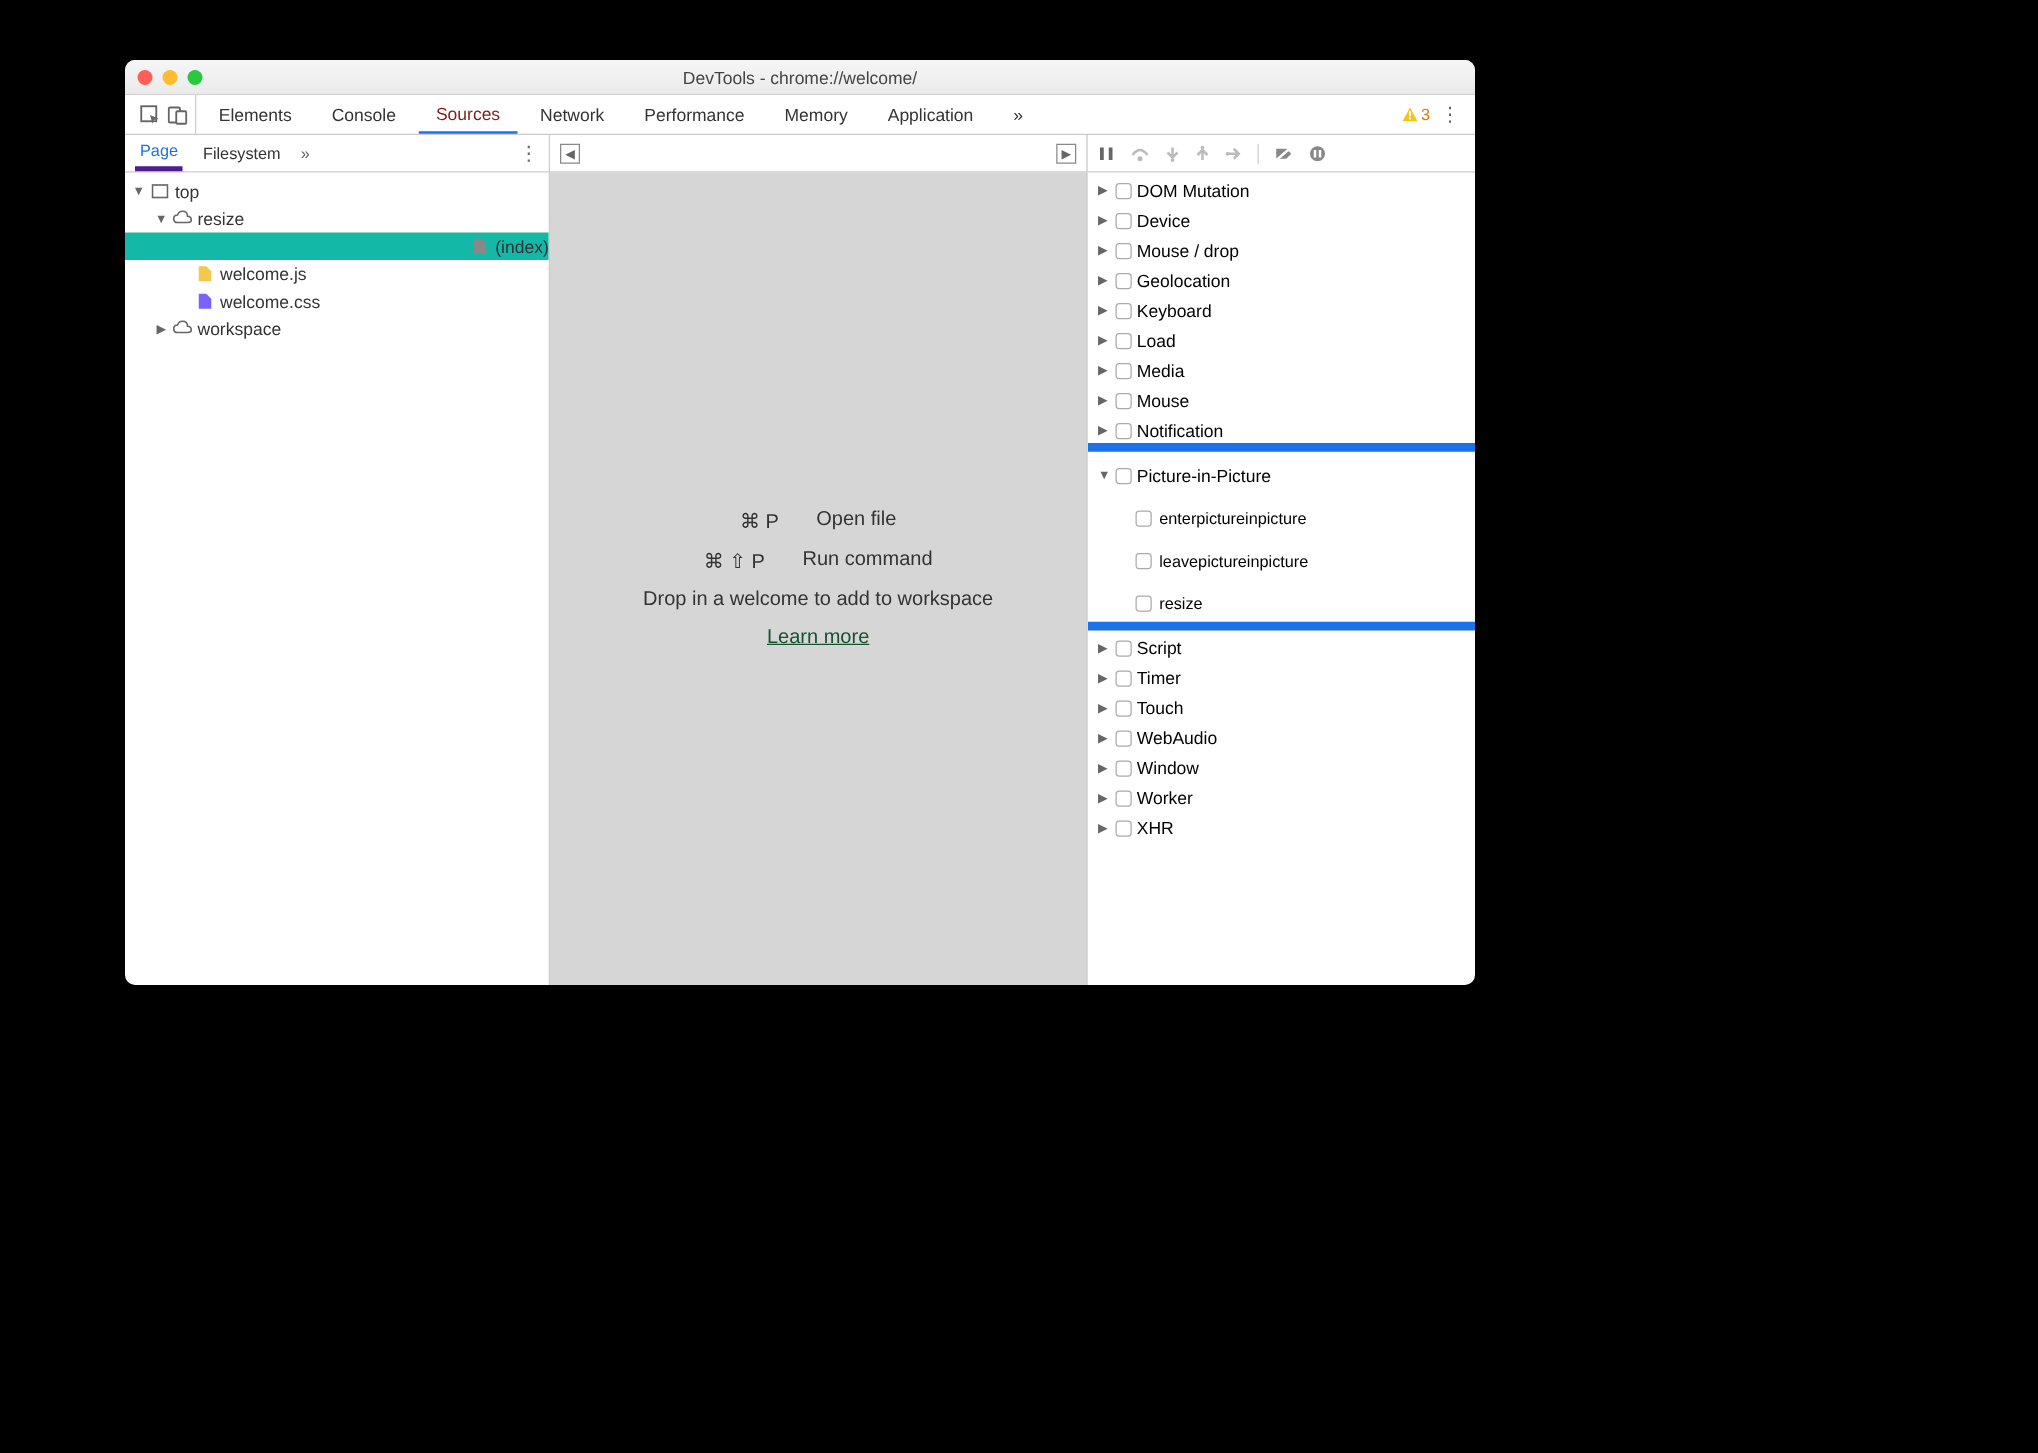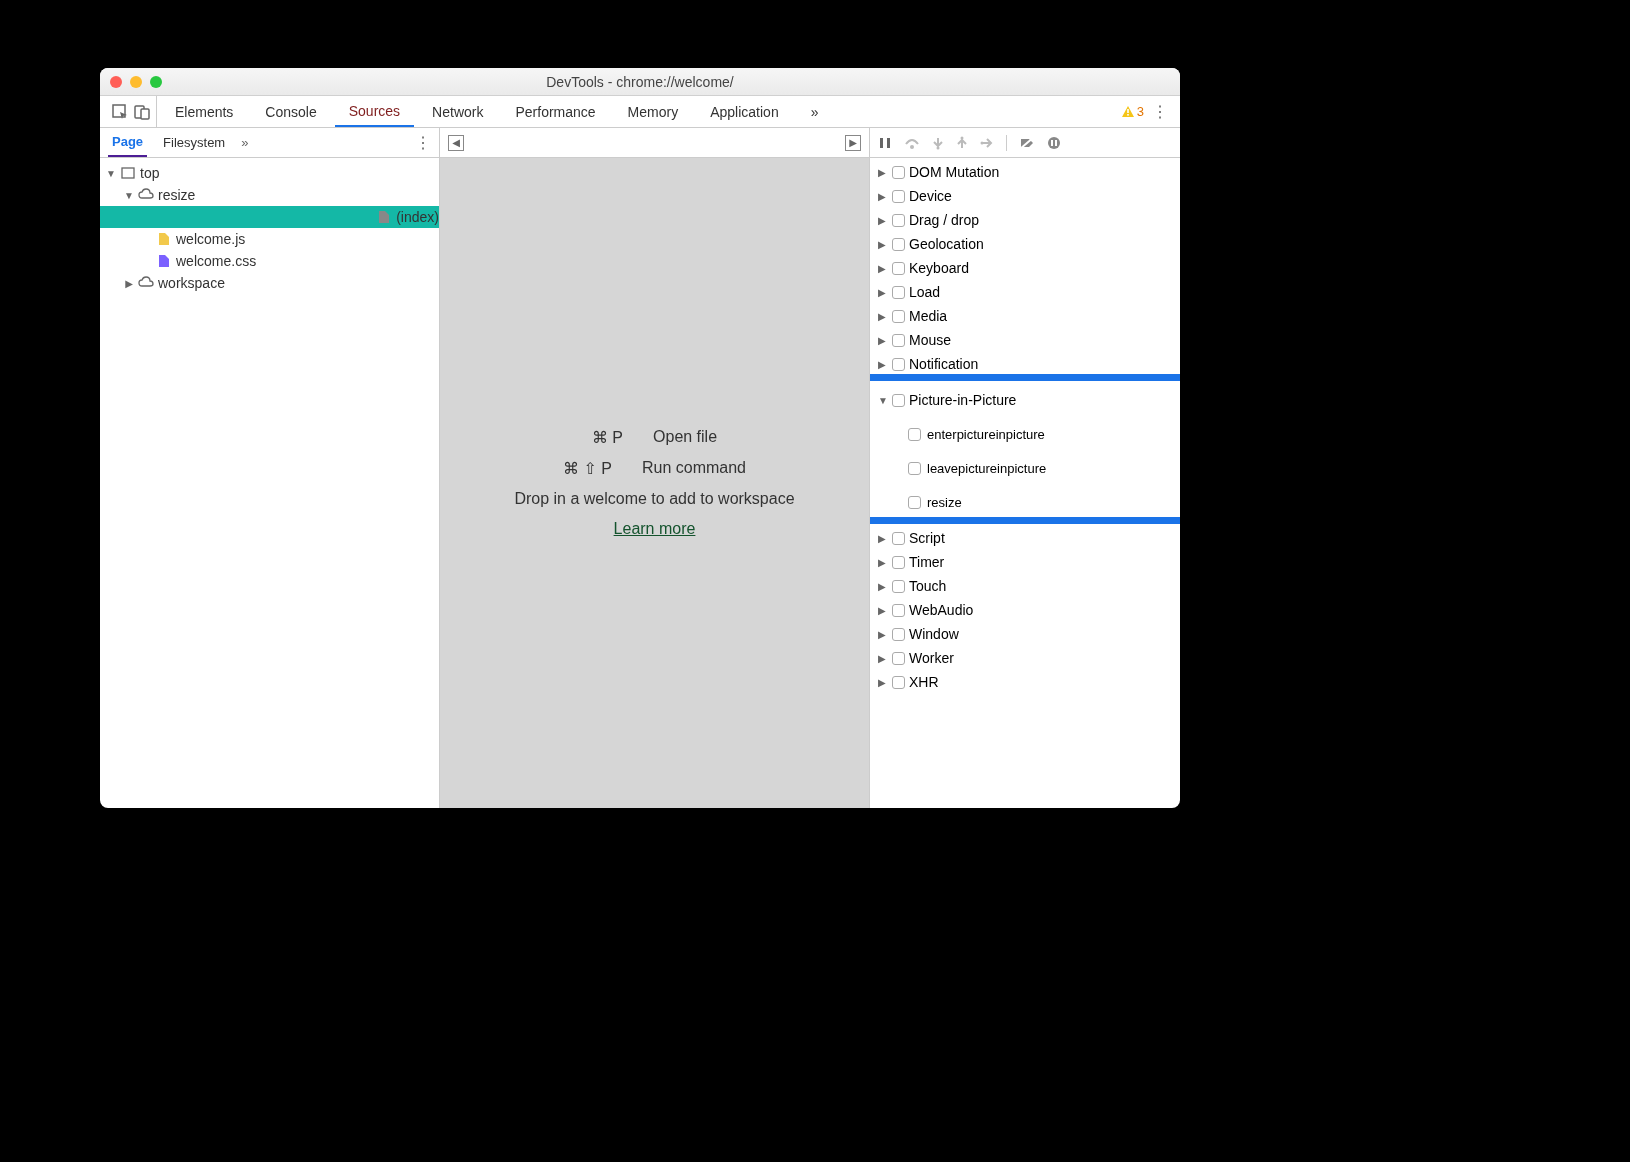--- a/index.html
+++ b/index.html
@@ -1,33 +1,33 @@
 <!DOCTYPE html>
 <html><head>
 <meta charset="utf-8">
 <style>
 * { margin:0; padding:0; box-sizing:border-box; font-family:-apple-system,BlinkMacSystemFont,"Segoe UI",Arial,sans-serif; }
 body { background:#000; width:1630px; height:1162px; position:relative; }
-.window { position:absolute; left:100px; top:68px; width:1080px; height:740px; background:#fff; border-radius:8px; box-shadow:0 20px 60px rgba(0,0,0,0.5); overflow:hidden; display:flex; flex-direction:column; }
+.window { position:absolute; left:100px; top:48px; width:1080px; height:740px; background:#fff; border-radius:8px; box-shadow:0 20px 60px rgba(0,0,0,0.5); overflow:hidden; display:flex; flex-direction:column; }
 .titlebar { height:28px; background:linear-gradient(#f6f6f6,#eaeaea); border-bottom:1px solid #d0d0d0; display:flex; align-items:center; padding:0 10px; position:relative; }
 .traffic { display:flex; gap:8px; }
 .tlight { width:12px; height:12px; border-radius:50%; }
 .red{background:#ff5f57;} .yellow{background:#febc2e;} .green{background:#28c840;}
 .title { position:absolute; left:0; right:0; text-align:center; font-size:14px; color:#444; pointer-events:none; }
 .tabbar { height:32px; border-bottom:1px solid #ccc; display:flex; align-items:center; padding:0 6px; gap:4px; font-size:14px; color:#333; }
 .icnbox { display:flex; align-items:center; gap:6px; padding:0 6px; border-right:1px solid #ccc; height:100%; }
 .tab { padding:0 14px; height:100%; display:flex; align-items:center; cursor:pointer; }
 .tab.active { color:#7f1d1d; border-bottom:2px solid #1a73e8; }
 .rightbar { margin-left:auto; display:flex; align-items:center; gap:8px; padding-right:6px; }
 .warn { color:#e37400; display:flex; align-items:center; gap:2px; font-size:13px; }
 .body { flex:1; display:flex; min-height:0; }
 .sidebar { width:340px; border-right:1px solid #ccc; display:flex; flex-direction:column; }
 .sidetabs { height:30px; border-bottom:1px solid #ccc; display:flex; align-items:center; font-size:13px; padding:0 8px; gap:12px; }
 .sidetab { padding:0 4px; height:100%; display:flex; align-items:center; cursor:pointer; color:#333; }
-.sidetab.active { color:#1a73e8; border-bottom:2px solid #4c1d95;font-weight:bold; }
+.sidetab.active { color:#1a73e8; border-bottom:4px solid #4c1d95; }
 .more { margin-left:auto; color:#666; cursor:pointer; font-size:16px; }
 .tree { flex:1; padding:4px 0; font-size:14px; color:#333; overflow:auto; }
 .trow { display:flex; align-items:center; height:22px; padding-left:6px; cursor:pointer; gap:4px; }
 .trow.sel { background:#14b8a6;justify-content:flex-end; }
 .tri { width:10px; font-size:10px; color:#666; display:inline-block; text-align:center; }
 .ficon { width:16px; height:16px; display:inline-flex; align-items:center; justify-content:center; }
 .editor { flex:1; display:flex; flex-direction:column; border-right:1px solid #ccc; background:#d6d6d6; }
 .editortop { height:30px; background:#fff; border-bottom:1px solid #ccc; display:flex; align-items:center; padding:0 8px; justify-content:space-between; }
 .navbtn { width:16px; height:16px; border:1px solid #888; display:flex; align-items:center; justify-content:center; font-size:10px; color:#666; cursor:pointer; }
 .editorbody { flex:1; display:flex; flex-direction:column; align-items:center; justify-content:center; gap:12px; font-size:16px; color:#333; }
@@ -230,21 +230,21 @@
             <span>DOM Mutation</span>
           </div>
         <div class="bprow">
             <span class="bptri">▶</span>
             <span class="cb"></span>
             <span>Device</span>
           </div>
         <div class="bprow">
             <span class="bptri">▶</span>
             <span class="cb"></span>
-            <span>Drag / drop</span>
+            <span>Mouse / drop</span>
           </div>
         <div class="bprow">
             <span class="bptri">▶</span>
             <span class="cb"></span>
             <span>Geolocation</span>
           </div>
         <div class="bprow">
             <span class="bptri">▶</span>
             <span class="cb"></span>
             <span>Keyboard</span>

